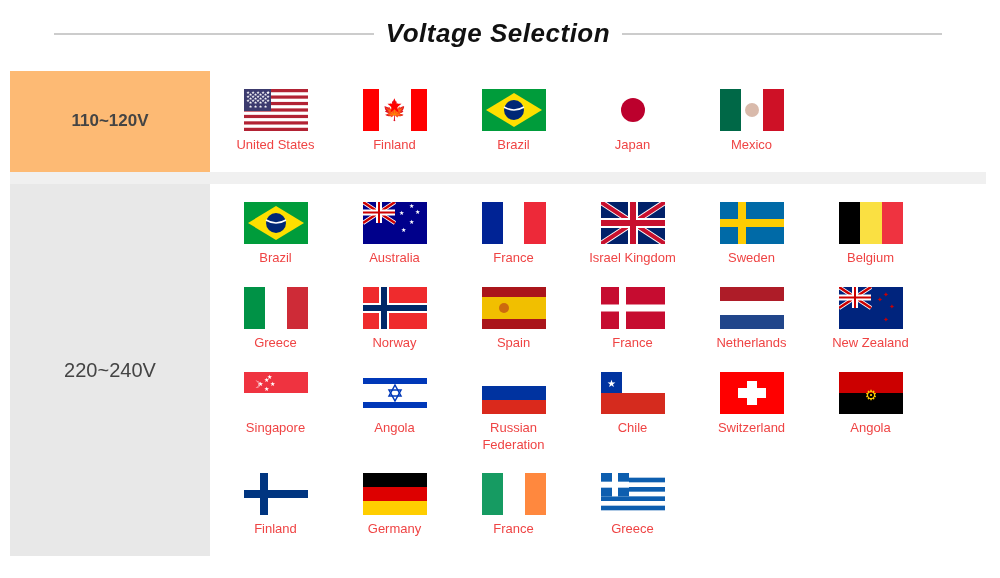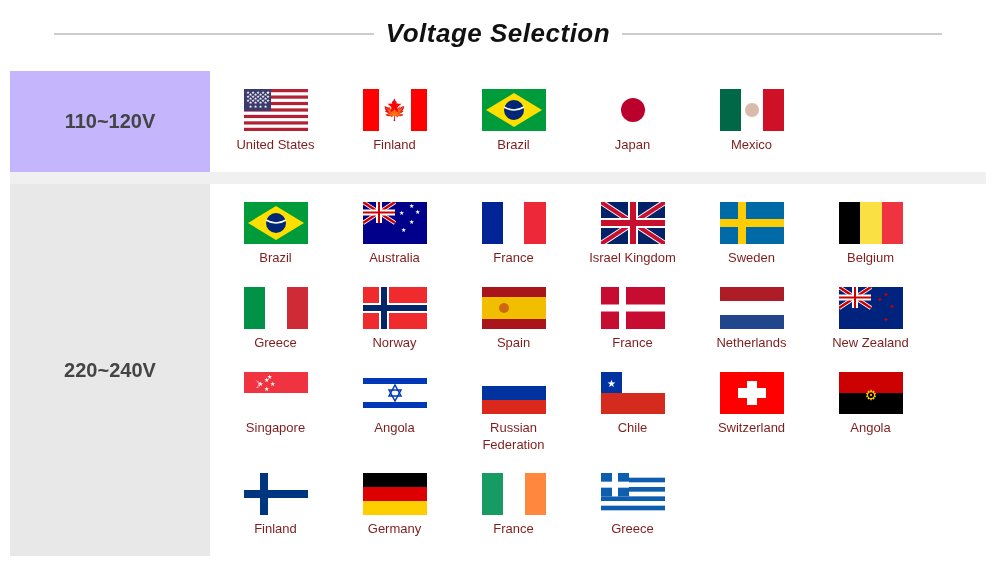--- a/index.html
+++ b/index.html
@@ -90,40 +90,40 @@
       overflow: hidden;
     }
 
     .flag-box svg {
       width: 64px;
       height: 42px;
     }
 
     .country-name {
       font-size: 13px;
-      color: #7f1d1d;
+      color: #ef4444;
       text-align: center;
       line-height: 1.3;
     }
   </style>
 </head>
 <body>
 
 <div class="page-wrapper">
 
   <div class="title-row">
     <div class="title-line"></div>
     <h1 class="page-title">Voltage Selection</h1>
     <div class="title-line"></div>
   </div>
 
   <table class="voltage-table">
     <tbody id="table-body">
         <tr style="border-bottom: 8px solid rgb(240, 240, 240);">
-          <td class="voltage-label-cell" style="font-size: 20px; font-weight: bold; color: rgb(68, 68, 68); width: 200px; text-align: center; background: #c4b5fd; padding: 20px 10px;">110~120V</td>
+          <td class="voltage-label-cell" style="font-size: 17px; font-weight: bold; color: rgb(68, 68, 68); width: 200px; text-align: center; background: #fdba74; padding: 20px 10px;">110~120V</td>
           <td class="countries-cell" style="padding: 12px 8px; vertical-align: top;">
             <div class="countries-grid">
               <div class="country-item">
                 <div class="flag-box">
                   <svg viewBox="0 0 64 42" xmlns="http://www.w3.org/2000/svg">
     <rect width="64" height="42" fill="#B22234"></rect>
     <rect y="3.23" width="64" height="3.23" fill="white"></rect>
     <rect y="9.69" width="64" height="3.23" fill="white"></rect>
     <rect y="16.15" width="64" height="3.23" fill="white"></rect>
     <rect y="22.62" width="64" height="3.23" fill="white"></rect>
@@ -211,21 +211,21 @@
                 </div>
                 <div class="country-name">Mexico</div>
               </div>
             </div>
           </td>
         </tr>
         <tr>
           <td colspan="2" style="height: 8px; background: rgb(240, 240, 240); padding: 0px;"></td>
         </tr>
         <tr>
-          <td class="voltage-label-cell" style="font-size: 20px; font-weight: bold; color: rgb(68, 68, 68); width: 200px; text-align: center; background: rgb(232, 232, 232); padding: 20px 10px;">220~240V</td>
+          <td class="voltage-label-cell" style="font-size: 20px; font-weight: normal; color: rgb(68, 68, 68); width: 200px; text-align: center; background: rgb(232, 232, 232); padding: 20px 10px;">220~240V</td>
           <td class="countries-cell" style="padding: 12px 8px; vertical-align: top;">
             <div class="countries-grid">
               <div class="country-item">
                 <div class="flag-box">
                   <svg viewBox="0 0 64 42" xmlns="http://www.w3.org/2000/svg">
     <rect width="64" height="42" fill="#009C3B"></rect>
     <polygon points="32,4 60,21 32,38 4,21" fill="#FEDF00"></polygon>
     <circle cx="32" cy="21" r="10" fill="#002776"></circle>
     <path d="M22,18 Q32,24 42,18" stroke="white" stroke-width="1.5" fill="none"></path>
   </svg>

